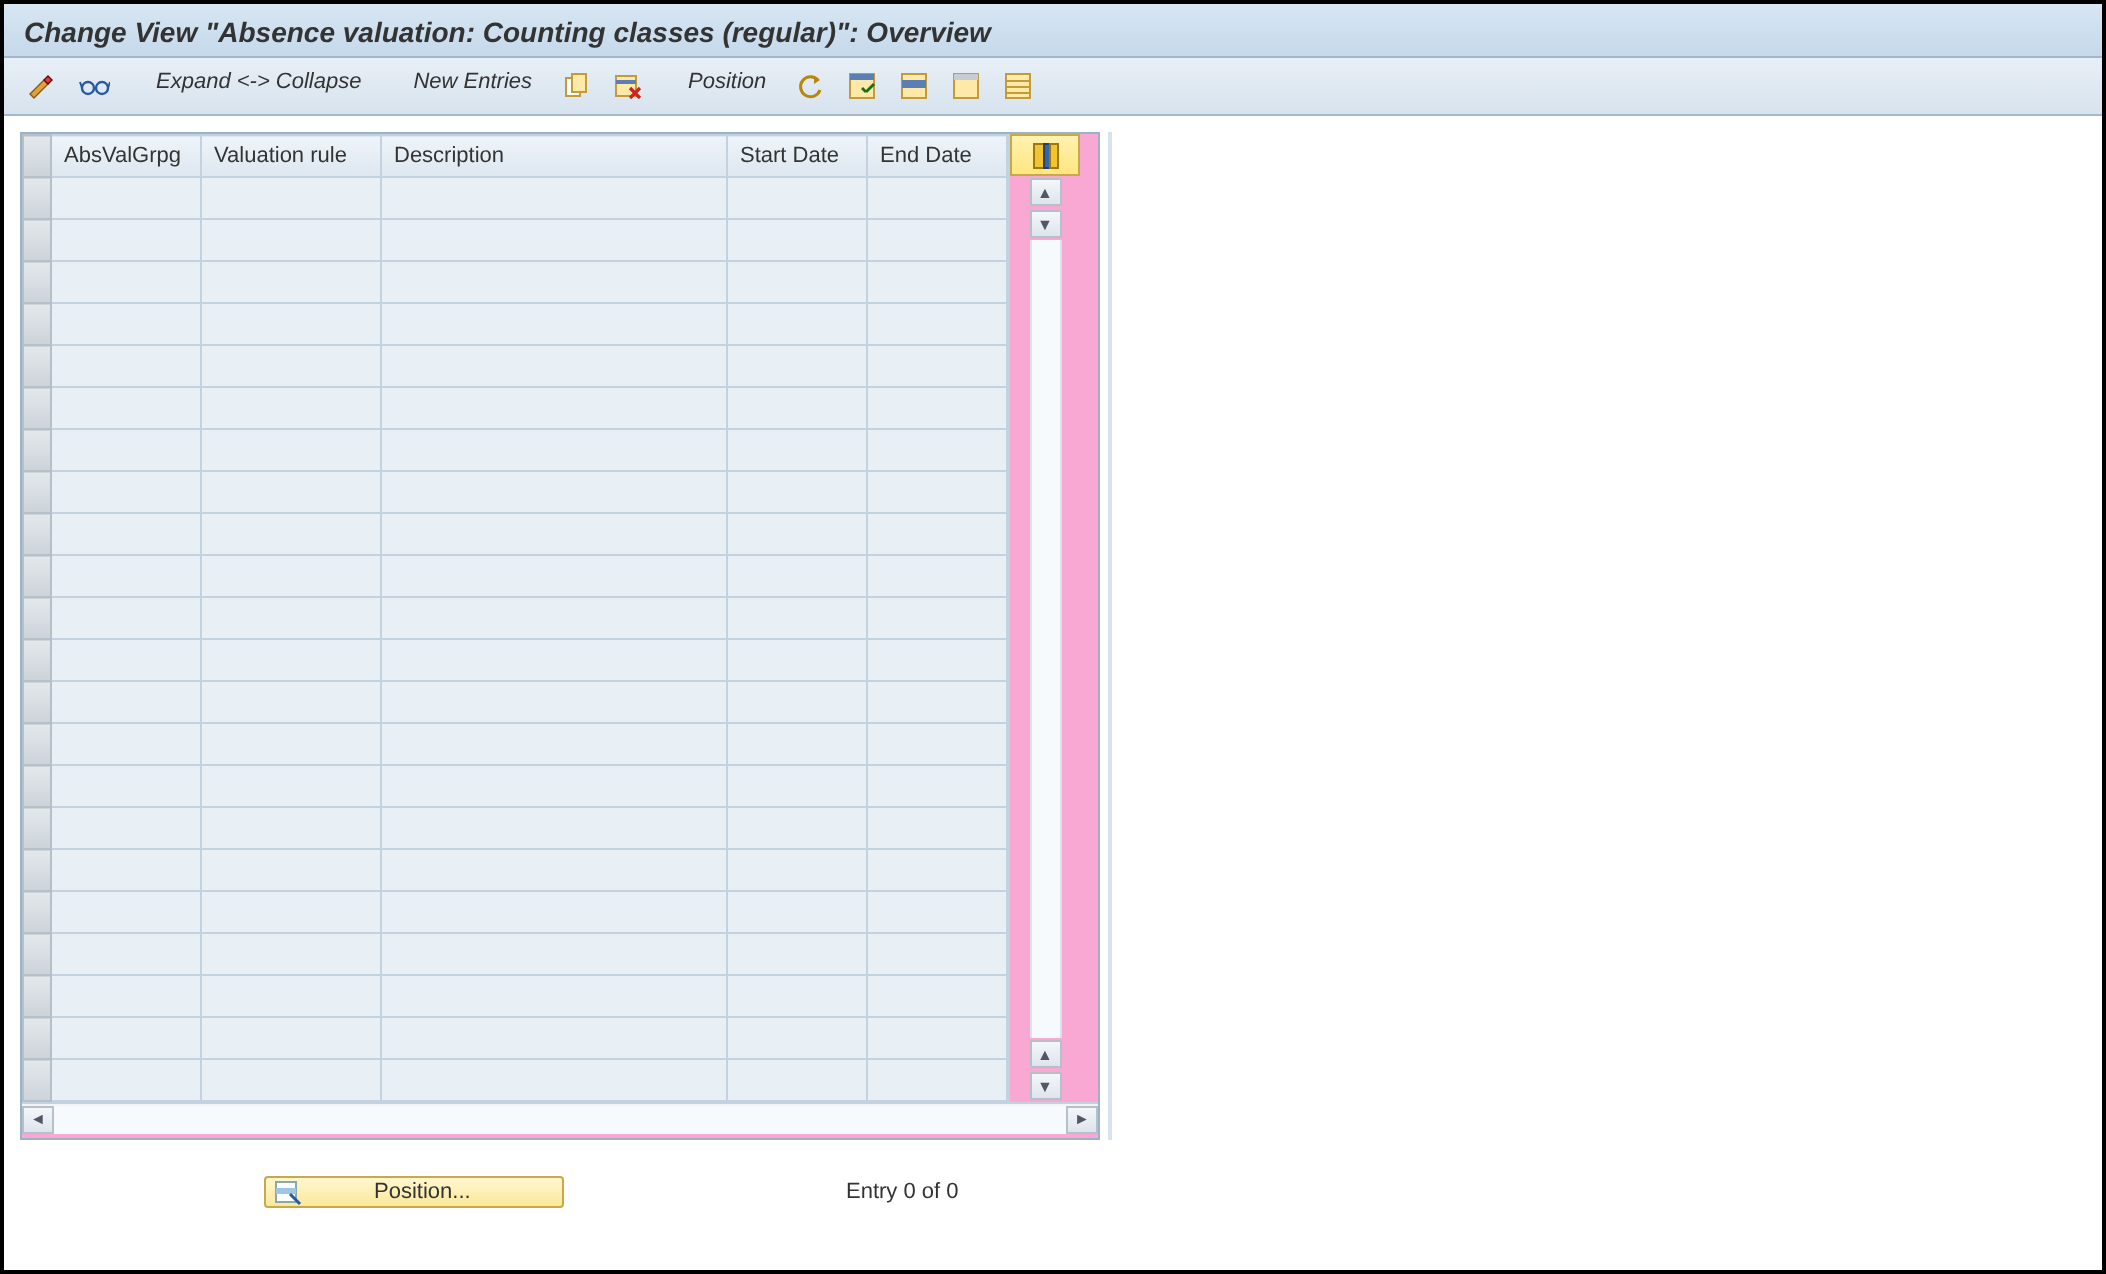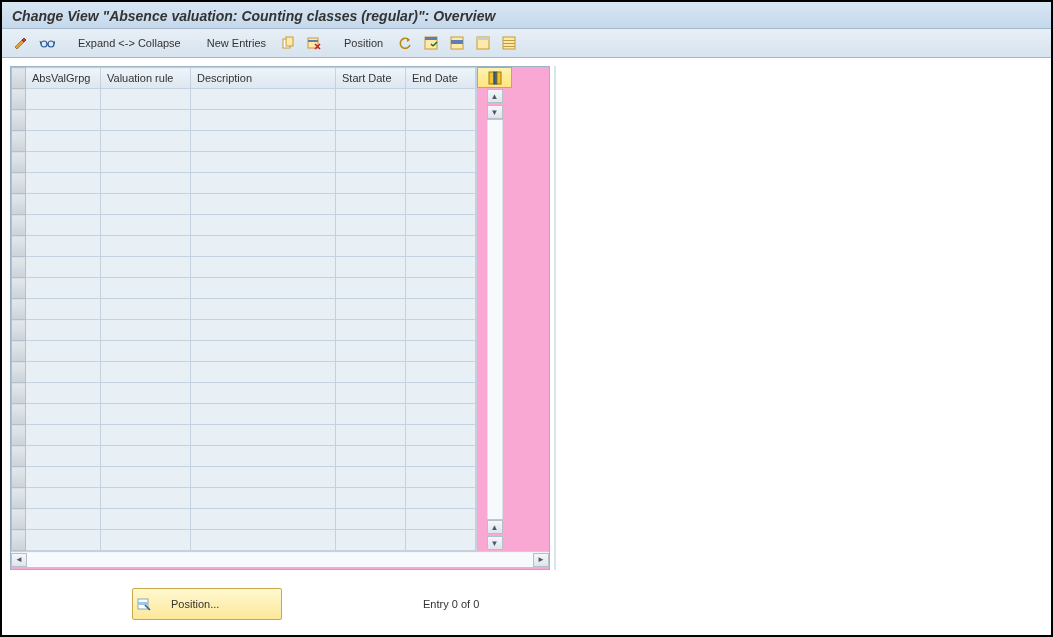--- a/index.html
+++ b/index.html
@@ -13,23 +13,24 @@
     border-bottom: 1px solid #a3b8cc;
   }
   .titlebar span { font-style: italic; font-weight: bold; font-size: 14px; color: #333; }
 
   
   .toolbar {
     background: linear-gradient(#e8eff6, #d7e3ee);
     padding: 4px 6px;
     border-bottom: 1px solid #a3b8cc;
     display: flex;
-    align-items: center;
+    align-items: flex-start;
     gap: 2px;
     position: relative;
+    font-style: italic;
   }
   .tool-btn {
     display: inline-flex;
     align-items: center;
     justify-content: center;
     padding: 2px 4px;
     cursor: pointer;
     border: 1px solid transparent;
     border-radius: 2px;
     height: 20px;
@@ -88,21 +89,21 @@
     color: #333;
   }
   .row-sel {
     width: 14px; min-width:14px; padding: 0 !important;
     background: linear-gradient(#e3e8ec, #ccd3d9) !important;
     border: 1px solid #b7c0c8 !important;
   }
   th.row-sel { background: linear-gradient(#e3e8ec,#ccd3d9) !important; }
   .col-absvalgrpg { width: 75px; }
   .col-valrule   { width: 90px; }
-  .col-desc      { width: 145px; }
+  .col-desc      { width: 173px; }
   .col-start     { width: 70px; }
   .col-end       { width: 70px; }
 
   
   .right-strip {
     width: 36px;
     display: flex;
     flex-direction: column;
     align-items: center;
     border-left: 1px solid #c3d2de;
@@ -150,29 +151,29 @@
 
   
   .footer {
     display: flex;
     align-items: center;
     padding: 10px 0 10px 130px;
     gap: 100px;
   }
   .position-btn {
     display:flex; align-items:center;
-    width: 150px; height: 32px;
+    width: 150px; height: 16px;
     background: linear-gradient(#fff7d0,#fce89a);
     border: 1px solid #c7a94a;
     border-radius: 2px;
     cursor:pointer;
     font-size:11px; color:#333;
     padding: 0 4px;
     justify-content: flex-start;
-    gap: 20px;
+    gap: 36px;
   }
   .position-btn .ico { width:14px; display:inline-flex; }
   .entry-text { font-size: 11px; color:#333;padding-left:41px; }
 
   
   .vsplit {
     width: 2px; background: #d7e3ee; margin-left: 4px; height: 100%;
   }
 
   svg { display:block; }

